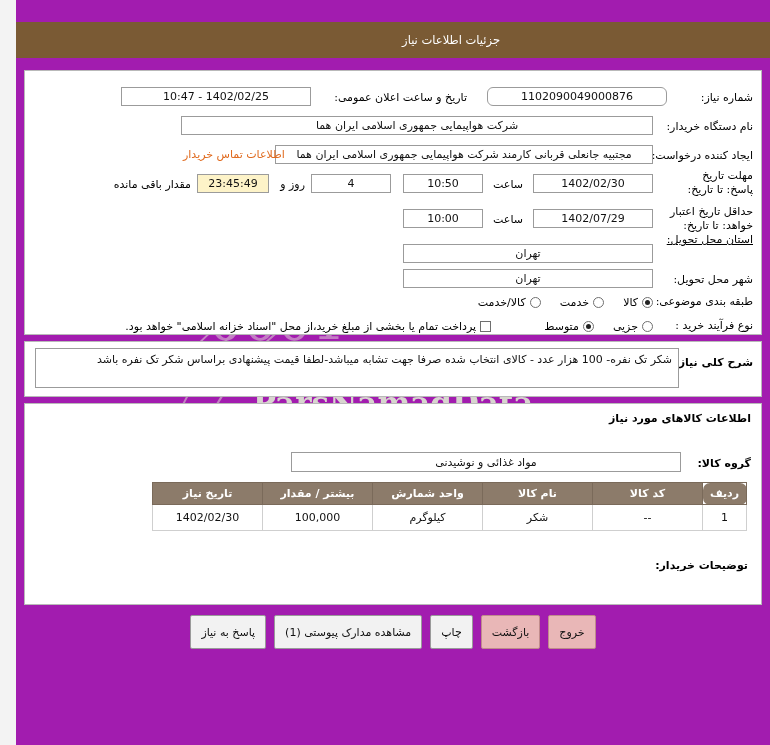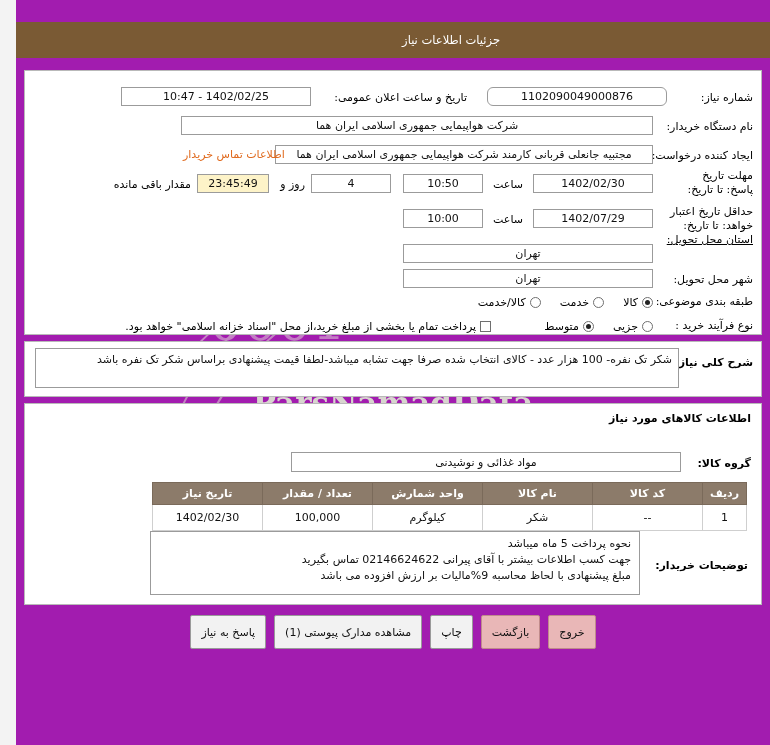--- a/index.html
+++ b/index.html
@@ -219,46 +219,43 @@
   </div>
 
   <div class="panel" id="panel-goods">
     <div class="goods-title">اطلاعات کالاهای مورد نیاز</div>
     <div class="group-label">گروه کالا:</div>
     <div class="group-field">مواد غذائی و نوشیدنی</div>
 
     <table class="items">
       <thead>
         <tr>
-          <th style="width:44px;">ردیف</th>
+          <th style="width:44px;border-radius:7px;">ردیف</th>
           <th style="width:110px;">کد کالا</th>
           <th style="width:110px;">نام کالا</th>
           <th style="width:110px;">واحد شمارش</th>
-          <th style="width:110px;">تعداد / مقدار</th>
+          <th style="width:110px;">بیشتر / مقدار</th>
           <th style="width:110px;">تاریخ نیاز</th>
         </tr>
       </thead>
       <tbody>
         <tr>
           <td>1</td>
           <td>--</td>
           <td>شکر</td>
           <td>کیلوگرم</td>
           <td>100,000</td>
           <td>1402/02/30</td>
         </tr>
       </tbody>
     </table>
   </div>
 
   <div class="panel" id="panel-notes">
     <div class="notes-label">توضیحات خریدار:</div>
-    <div class="notes-box" style="white-space:pre-line;">نحوه پرداخت 5 ماه میباشد
-جهت کسب اطلاعات بیشتر با آقای پیرانی  02146624622 تماس بگیرید
-مبلغ پیشنهادی با لحاظ محاسبه 9%مالیات بر ارزش افزوده می باشد</div>
   </div>
 
   <div class="btnbar">
     <div class="btn red">خروج</div>
     <div class="btn red">بازگشت</div>
     <div class="btn lite">چاپ</div>
     <div class="btn lite">مشاهده مدارک پیوستی (1)</div>
     <div class="btn lite">پاسخ به نیاز</div>
   </div>
 

